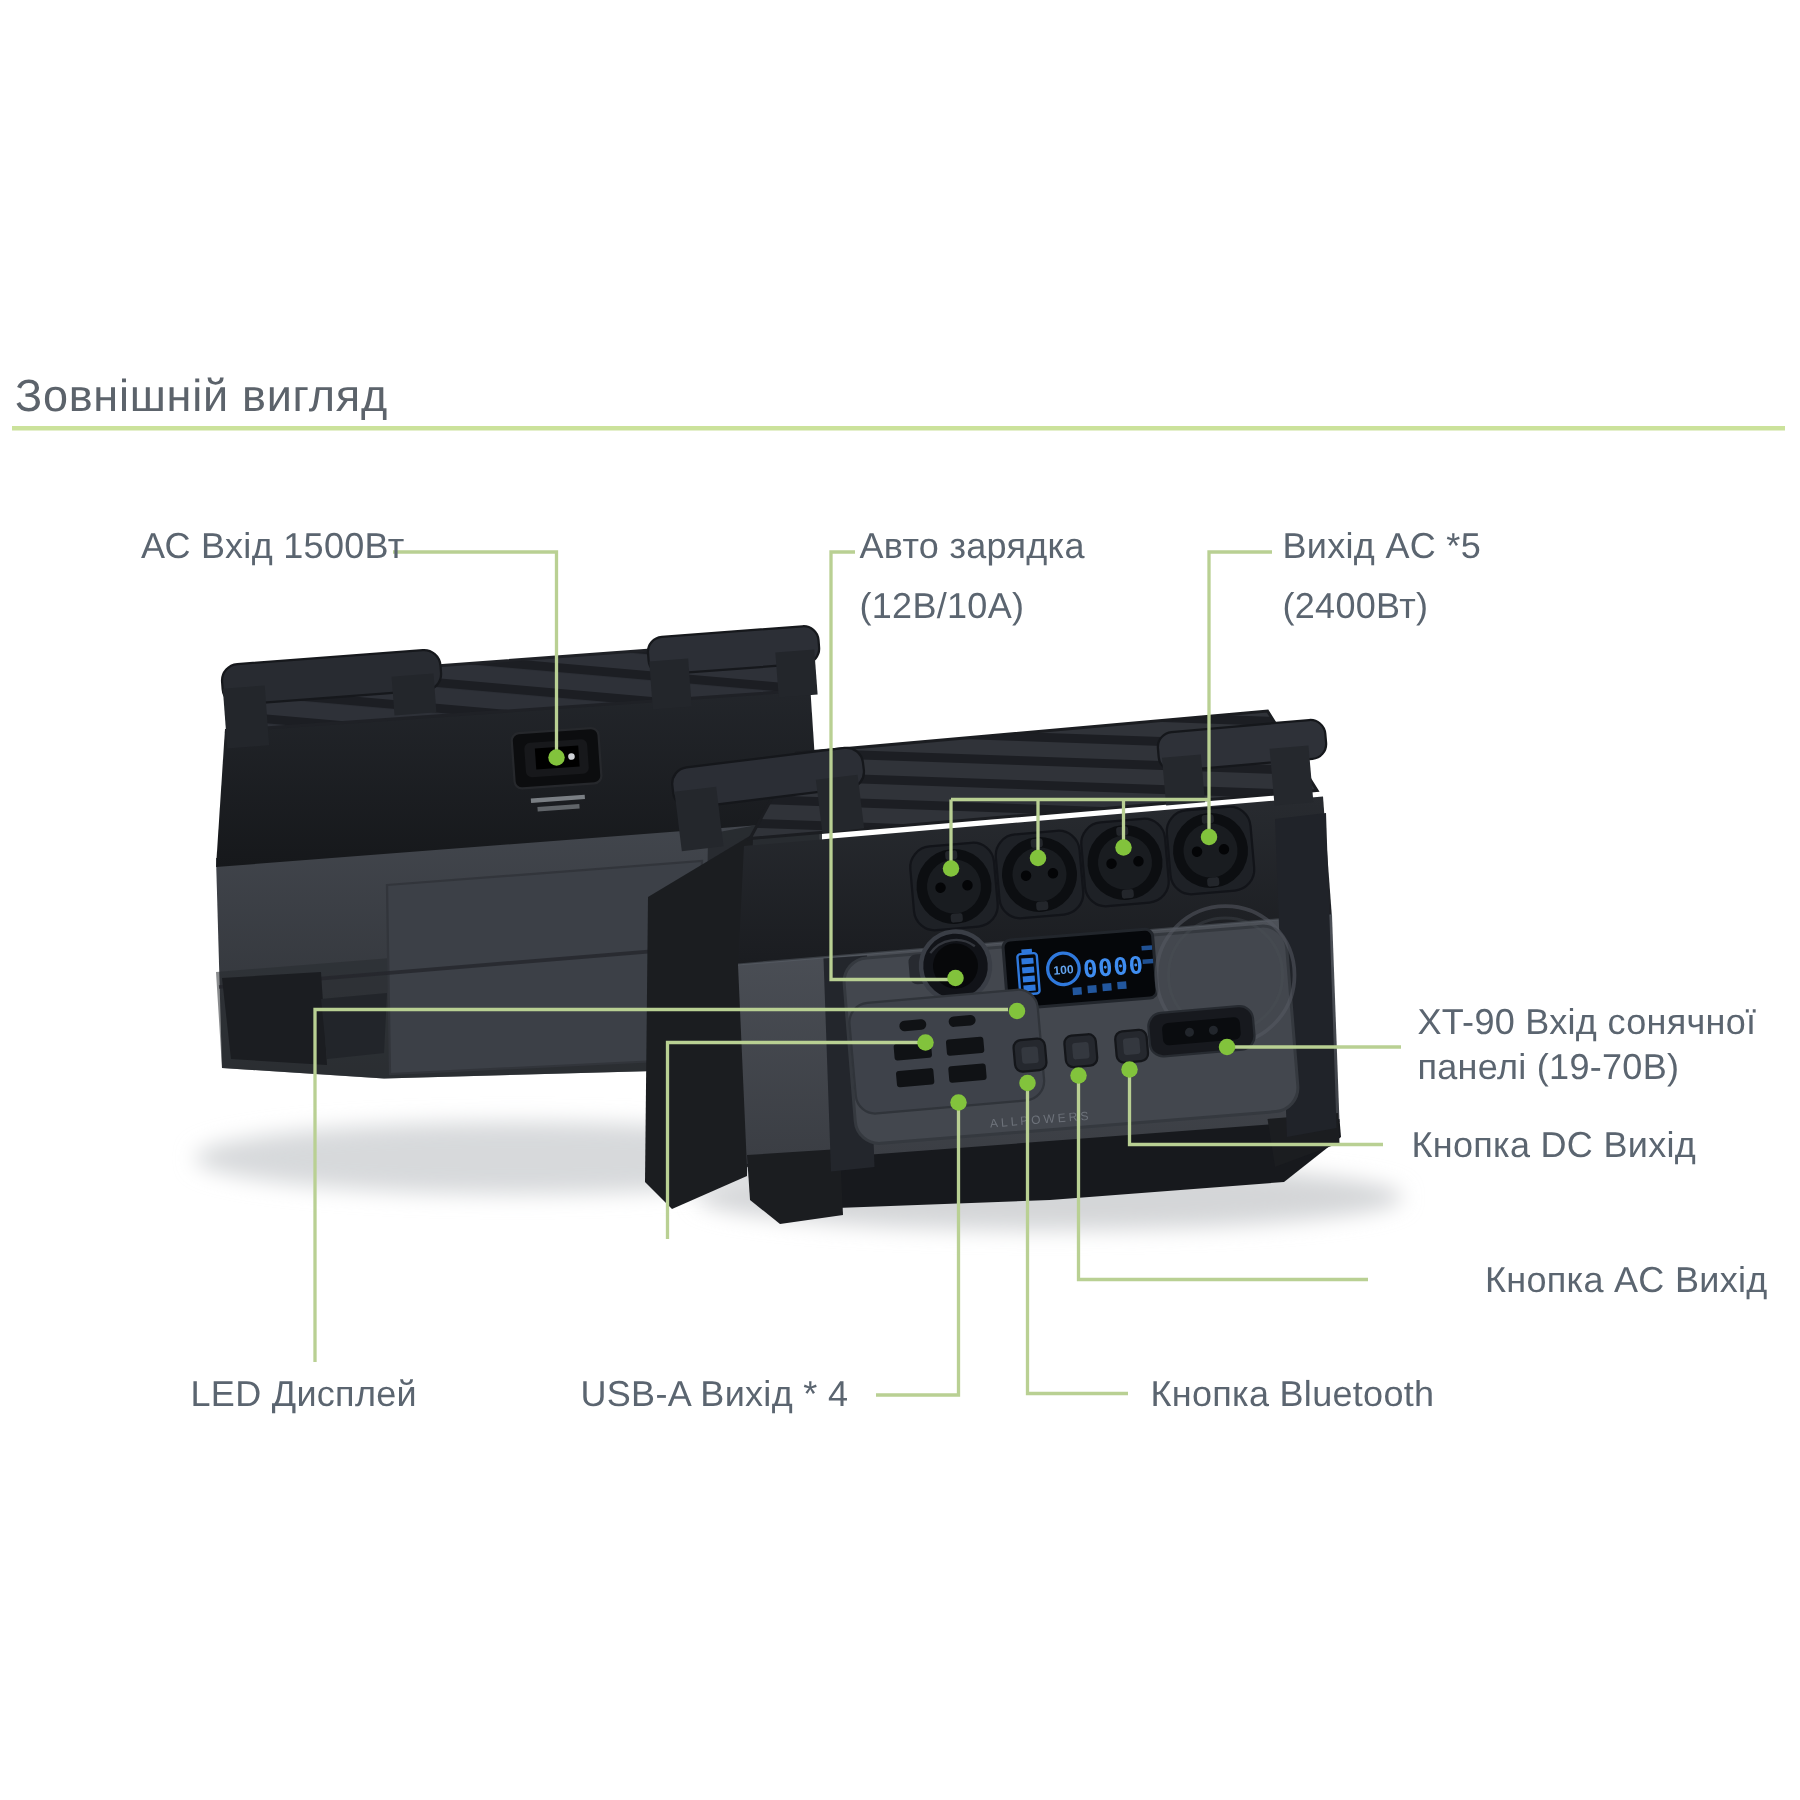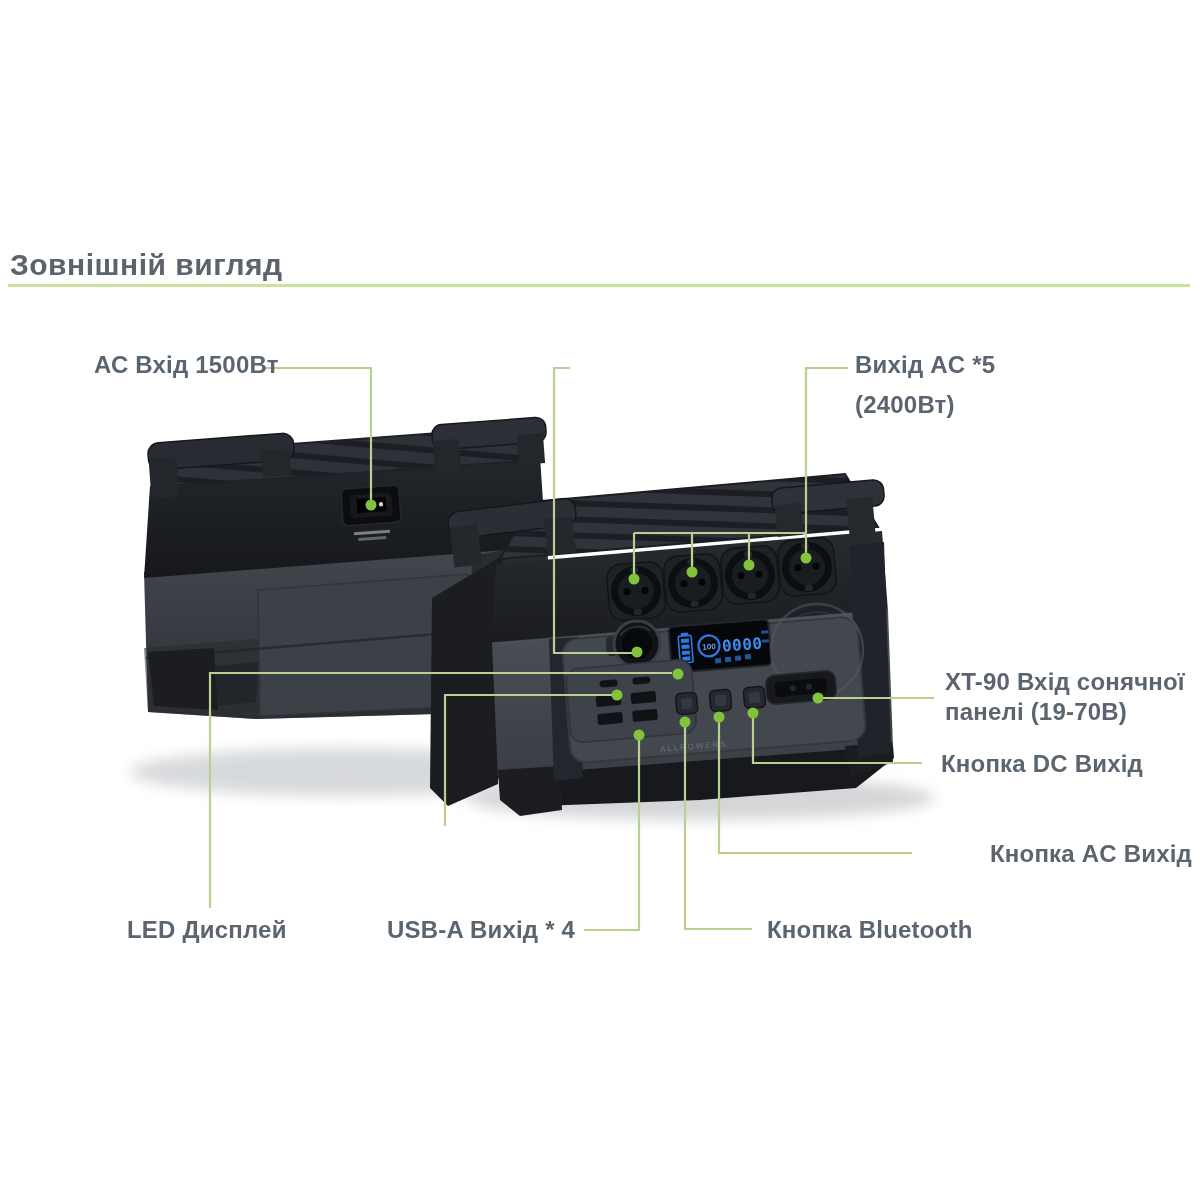--- a/index.html
+++ b/index.html
@@ -1,24 +1,24 @@
 <!DOCTYPE html>
 <html><head>
 <meta charset="utf-8">
 <style>
   html,body{margin:0;padding:0;background:#ffffff;}
   .stage{position:relative;width:1200px;height:1200px;background:#ffffff;overflow:hidden;
          font-family:"Liberation Sans", sans-serif;}
-  .page-title{position:absolute;left:10px;top:228px;font-size:30px;font-weight:700;
+  .page-title{position:absolute;left:10px;top:228px;font-size:30px;font-weight:400;
               color:#5c636b;letter-spacing:0.5px;}
   .title-underline{position:absolute;left:8px;top:284px;width:1182px;height:3px;
                    background:#cbe29b;}
   .illus{position:absolute;left:0;top:0;}
   .label{position:absolute;font-size:24px;color:#5b6570;line-height:40px;
-         white-space:nowrap;letter-spacing:0.2px;font-weight:bold;}
+         white-space:nowrap;letter-spacing:0.2px;}
   .label.tight{line-height:30px;}
   .label.mid{line-height:35px;}
 </style>
 </head>
 <body>
 
 <div class="stage">
 
   <h1 class="page-title">Зовнішній вигляд</h1>
   <div class="title-underline"></div>
@@ -261,20 +261,24 @@
       <circle cx="639" cy="735" r="5.5"></circle>
       <circle cx="617" cy="695" r="5.5"></circle>
       <circle cx="678" cy="674" r="5.5"></circle>
     </g>
   </svg>
 
   <div class="label" style="left:94px;top:345px">
     <div>АС Вхід 1500Вт</div>
   </div>
 
+  <div class="label" style="left:573px;top:345px">
+    <div>Авто зарядка</div>
+    <div>(12В/10А)</div>
+  </div>
 
   <div class="label" style="left:855px;top:345px">
     <div>Вихід AC *5</div>
     <div>(2400Вт)</div>
   </div>
 
   <div class="label tight" style="left:945px;top:667px">
     <div>XT-90 Вхід сонячної</div>
     <div>панелі (19-70В)</div>
   </div>

